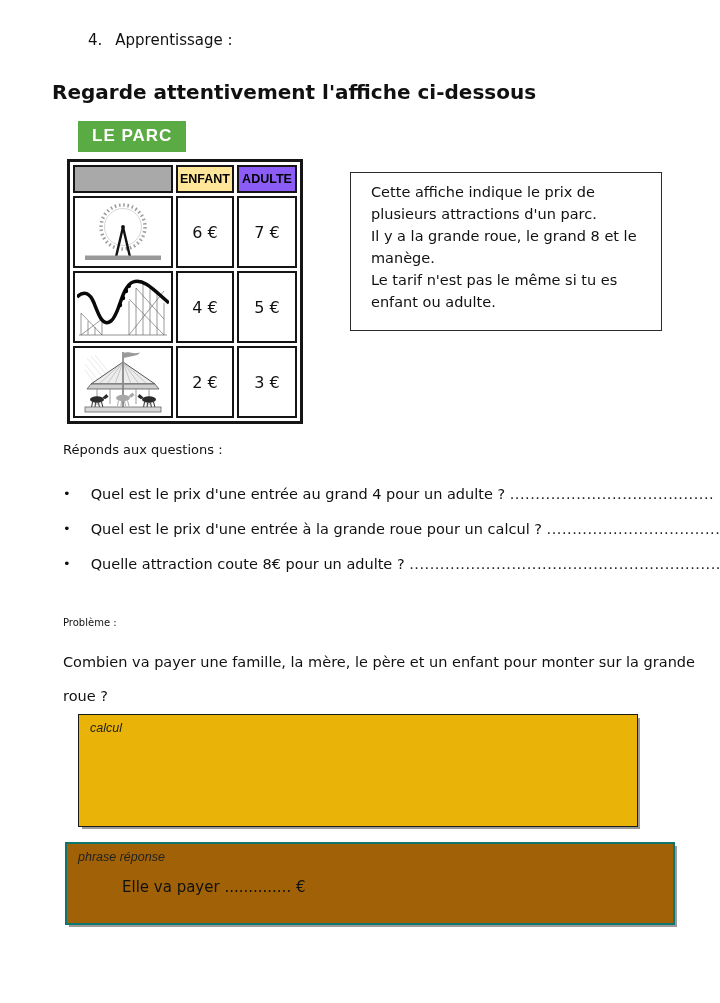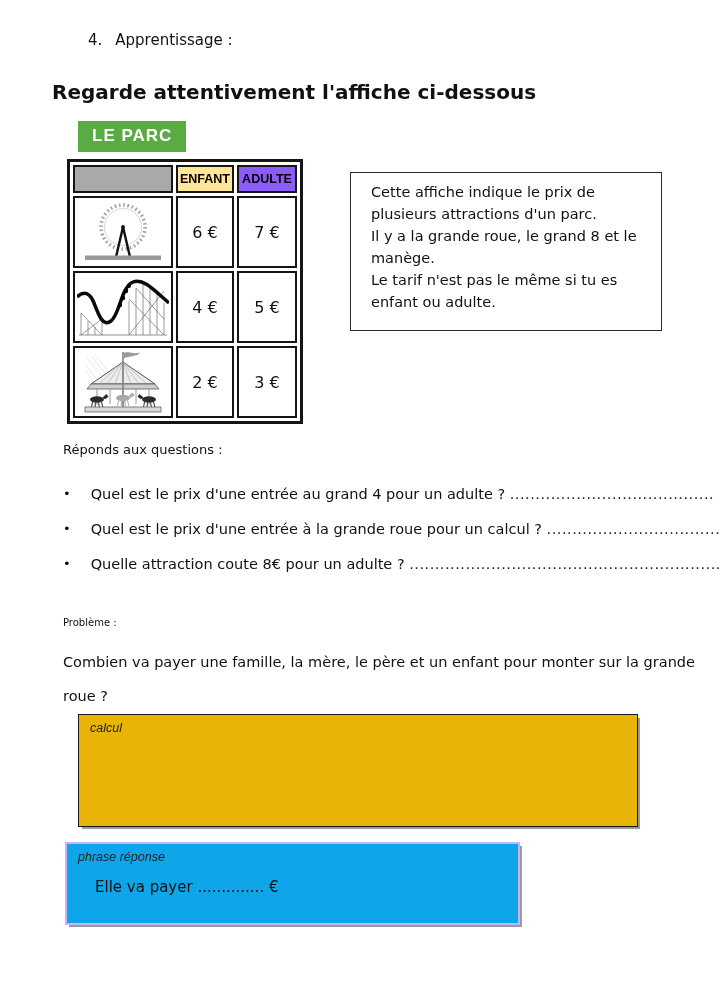--- a/index.html
+++ b/index.html
@@ -65,29 +65,29 @@
   }
 
   
   .calc-box {
     left:58px; top:714px; width:560px; height:113px;
     border:1.5px solid #1a1a1a; background:#eab308;
     box-shadow:3px 3px 0 -1px #9a9a9a;
     margin-left:20px;
   }
   .answer-box {
-    left:65px; top:842px; width:455px; height:83px;
-    border:2px solid #c4b5fd; background:#0ea5e9;
+    left:65px; top:842px; width:610px; height:83px;
+    border:2px solid #0f766e; background:#a16207;
     box-shadow:3px 3px 0 -1px #9a9a9a;
   }
   .box-label {
     font-family:"Liberation Sans", sans-serif; font-style:italic;
     font-size:12.5px; color:#222; padding:6px 0 0 11px;
   }
-  .answer-line { font-size:15px; padding:14px 0 0 28px; }
+  .answer-line { font-size:15px; padding:14px 0 0 15px;margin-left:40px; }
 </style>
 </head>
 <body>
 
 <div class="abs heading">
   <span>4.</span>
   <span class="title">Apprentissage :</span>
 </div>
 
 <div class="abs intro">Regarde attentivement l'affiche ci-dessous</div>

